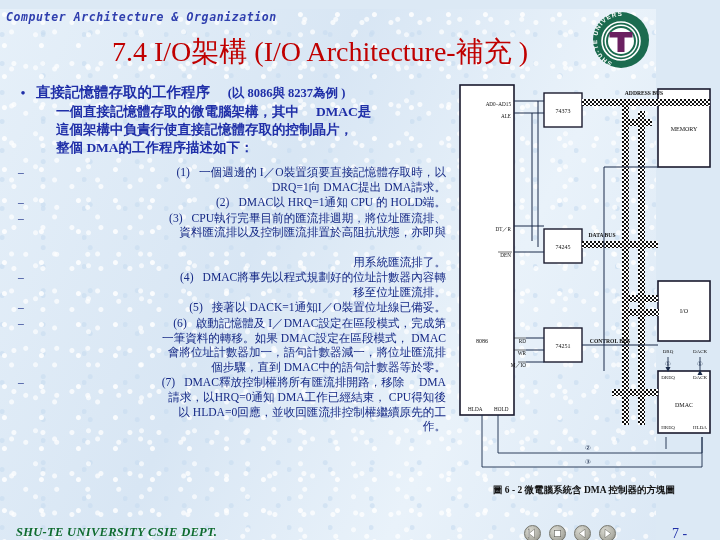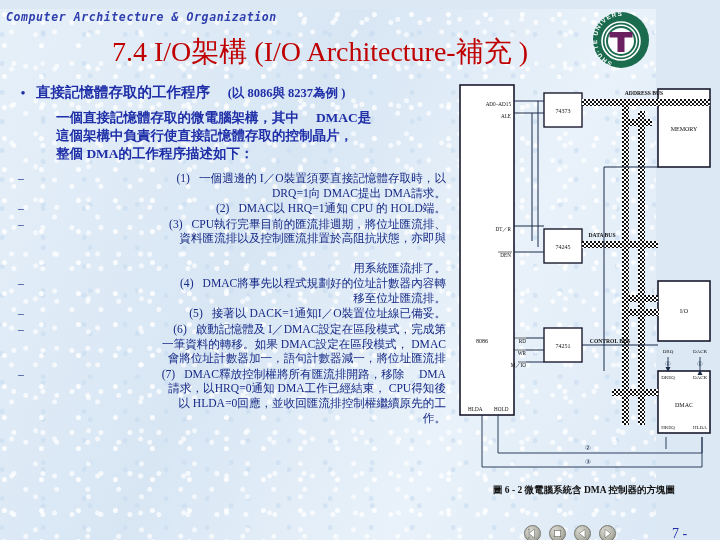--- a/index.html
+++ b/index.html
@@ -53,21 +53,21 @@
     display:flex; align-items:flex-start;
     color:#1f2fa8; font-weight:bold;
     font-family:"Liberation Serif","DejaVu Serif",serif;
     font-size:14.5px; line-height:19px;
   }
   .lvl1 .bul { width:26px; flex:0 0 26px; text-align:center; font-size:13px; line-height:19px; }
   .lvl1 .txt { flex:1; }
   .lvl1 .txt .sm { font-size:12.5px; }
 
   .lvl2 {
-    margin-left:46px; margin-top:6px;
+    margin-left:46px; margin-top:0;
     color:#1f2fa8; font-weight:bold;
     font-family:"Liberation Serif","DejaVu Serif",serif;
     font-size:13.5px; line-height:18px;
   }
 
   #sublist { margin-top:9px; }
   .lvl3 {
     display:flex; align-items:flex-start;
     color:#172a86;
     font-family:"Liberation Serif","DejaVu Serif",serif;
@@ -189,20 +189,21 @@
           <span class="num">(5)</span><span class="gap"></span><span>接著以 DACK=1通知I／O裝置位址線已備妥。</span>
         </span>
       </div>
 
       <div class="lvl3">
         <span class="dash">–</span>
         <span class="txt">
           <span class="num">(6)</span><span class="gap"></span><span>啟動記憶體及 I／DMAC設定在區段模式，完成第</span><br>
           <span>一筆資料的轉移。如果 DMAC設定在區段模式， DMAC</span><br>
           <span>會將位址計數器加一，語句計數器減一，將位址匯流排</span><br>
+          <span>個步驟，直到 DMAC中的語句計數器等於零。</span>
         </span>
       </div>
 
       <div class="lvl3">
         <span class="dash">–</span>
         <span class="txt">
           <span class="num">(7)</span><span class="gap"></span><span>DMAC釋放控制權將所有匯流排開路，移除　 DMA</span><br>
           <span>請求，以HRQ=0通知 DMA工作已經結束， CPU得知後</span><br>
           <span>以 HLDA=0回應，並收回匯流排控制權繼續原先的工</span><br>
           <span>作。</span>
@@ -306,20 +307,21 @@
         <text x="136" y="379">②</text>
         <text x="136" y="393">③</text>
       </g>
       <polygon points="216,301 213.5,296 218.5,296" fill="#1a2b4a"></polygon>
       <polygon points="248,299 245.5,304 250.5,304" fill="#1a2b4a"></polygon>
 
       <text x="132" y="422" font-family="'Liberation Serif',serif" font-size="9.5" font-weight="bold" fill="#111" text-anchor="middle">圖 6 - 2 微電腦系統含 DMA 控制器的方塊圖</text>
     </svg>
   </div>
 
+  <div id="footer-univ">SHU-TE UNIVERSITY  CSIE DEPT.</div>
 
   <div id="navbar">
     <div class="navbtn">
       <svg width="15" height="15" viewBox="0 0 15 15">
         <path d="M9.5 3 L9.5 12 L4 7.5 Z" fill="#ffffff" stroke="#5e5e57" stroke-width=".5"></path>
         <rect x="3.2" y="3" width="1.4" height="9" fill="#ffffff" stroke="#5e5e57" stroke-width=".4"></rect>
       </svg>
     </div>
     <div class="navbtn">
       <svg width="15" height="15" viewBox="0 0 15 15">

